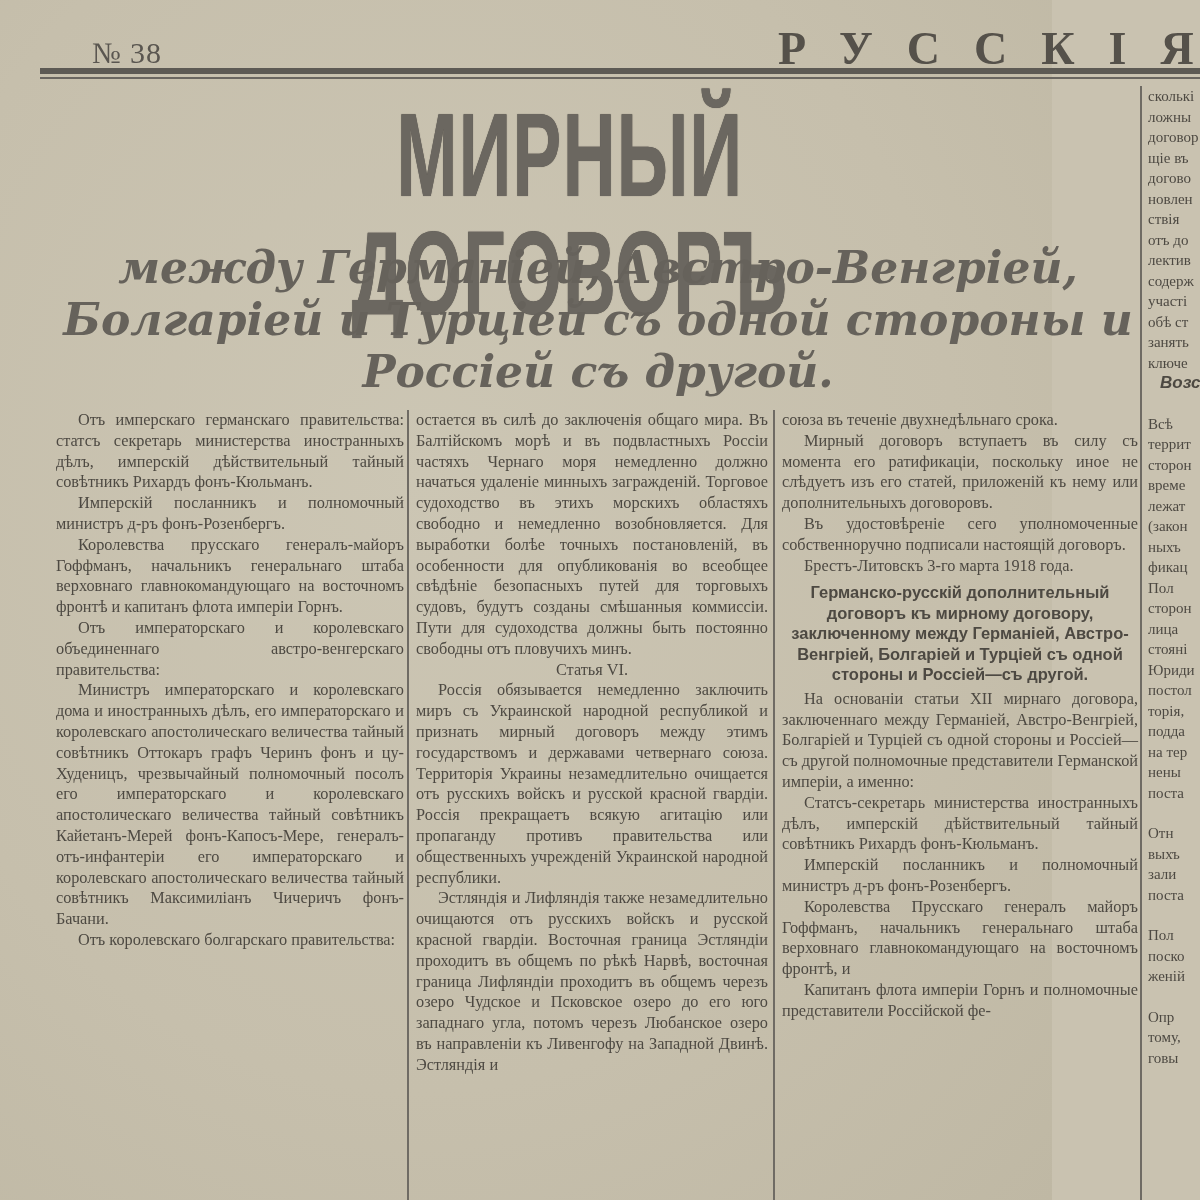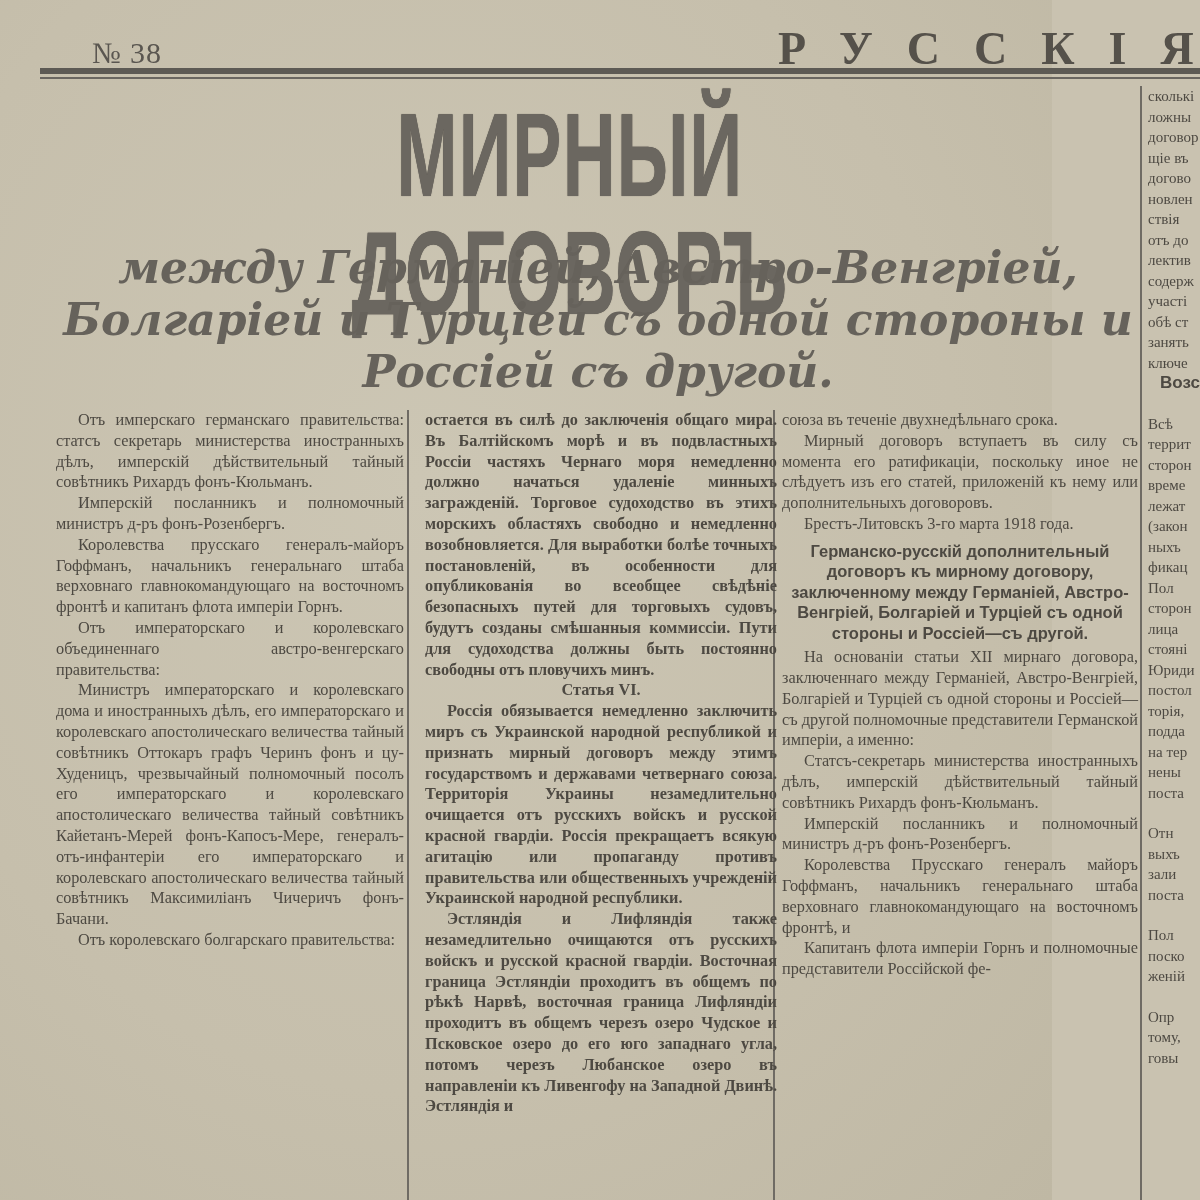--- a/index.html
+++ b/index.html
@@ -21,27 +21,27 @@
            font-family:"DejaVu Serif",serif;font-weight:bold;font-style:italic;font-size:44px;
            line-height:52px;color:#66625b;}
   .col{position:absolute;top:410px;font-size:16.3px;line-height:20.8px;color:#4d4942;
        text-align:justify;font-family:"Liberation Serif",serif;}
   .col p{margin:0;text-indent:22px;}
   .col p.noind{text-indent:0;}
   .col .center{text-align:center;text-indent:0;}
   .col .sect{text-align:center;text-indent:0;font-family:"Liberation Sans",sans-serif;font-weight:bold;
              font-size:16.5px;line-height:20.5px;margin:6px 0 4px;}
   .c1{left:56px;width:348px;}
-  .c2{left:425px;width:352px;font-weight:bold;}
+  .c2{left:416px;width:352px;}
   .c3{left:782px;width:356px;}
   .vrule{position:absolute;width:2px;background:#6f6b64;}
   .c4{position:absolute;left:1148px;top:86px;width:80px;font-size:15px;line-height:20.5px;
       color:#4d4942;white-space:nowrap;overflow:hidden;font-family:"Liberation Serif",serif;}
   .c4 .l{display:block;}
-  .c4 .h{font-family:"Liberation Sans",sans-serif;font-weight:bold;font-size:17px;margin:10px 12px 14px 12px;}
+  .c4 .h{font-family:"Liberation Sans",sans-serif;font-weight:bold;font-size:17px;margin:10px 12px 14px 12px;font-style:italic;}
   .c4 .gap{height:20px;}
 </style>
 </head>
 <body>
 
 <div class="paper">
 
   <div class="issue">№ 38</div>
   <div class="masthead">РУССКІЯ</div>
   <div class="rule-thick"></div>
@@ -66,20 +66,21 @@
   <div class="col c2">
     <p class="noind">остается въ силѣ до заключенія общаго мира. Въ Балтійскомъ морѣ и въ подвластныхъ Россіи частяхъ Чернаго моря немедленно должно начаться удаленіе минныхъ загражденій. Торговое судоходство въ этихъ морскихъ областяхъ свободно и немедленно возобновляется. Для выработки болѣе точныхъ постановленій, въ особенности для опубликованія во всеобщее свѣдѣніе безопасныхъ путей для торговыхъ судовъ, будутъ созданы смѣшанныя коммиссіи. Пути для судоходства должны быть постоянно свободны отъ пловучихъ минъ.</p>
     <p class="center">Статья VI.</p>
     <p>Россія обязывается немедленно заключить миръ съ Украинской народной республикой и признать мирный договоръ между этимъ государствомъ и державами четвернаго союза. Территорія Украины незамедлительно очищается отъ русскихъ войскъ и русской красной гвардіи. Россія прекращаетъ всякую агитацію или пропаганду противъ правительства или общественныхъ учрежденій Украинской народной республики.</p>
     <p>Эстляндія и Лифляндія также незамедлительно очищаются отъ русскихъ войскъ и русской красной гвардіи. Восточная граница Эстляндіи проходитъ въ общемъ по рѣкѣ Нарвѣ, восточная граница Лифляндіи проходитъ въ общемъ черезъ озеро Чудское и Псковское озеро до его юго западнаго угла, потомъ черезъ Любанское озеро въ направленіи къ Ливенгофу на Западной Двинѣ. Эстляндія и</p>
   </div>
 
   <div class="col c3">
     <p class="noind">союза въ теченіе двухнедѣльнаго срока.</p>
     <p>Мирный договоръ вступаетъ въ силу съ момента его ратификаціи, поскольку иное не слѣдуетъ изъ его статей, приложеній къ нему или дополнительныхъ договоровъ.</p>
+    <p>Въ удостовѣреніе сего уполномоченные собственноручно подписали настоящій договоръ.</p>
     <p>Брестъ-Литовскъ 3-го марта 1918 года.</p>
     <p class="sect">Германско-русскій дополнительный договоръ къ мирному договору, заключенному между Германіей, Австро-Венгріей, Болгаріей и Турціей съ одной стороны и Россіей—съ другой.</p>
     <p>На основаніи статьи XII мирнаго договора, заключеннаго между Германіей, Австро-Венгріей, Болгаріей и Турціей съ одной стороны и Россіей—съ другой полномочные представители Германской имперіи, а именно:</p>
     <p>Статсъ-секретарь министерства иностранныхъ дѣлъ, имперскій дѣйствительный тайный совѣтникъ Рихардъ фонъ-Кюльманъ.</p>
     <p>Имперскій посланникъ и полномочный министръ д-ръ фонъ-Розенбергъ.</p>
     <p>Королевства Прусскаго генералъ майоръ Гоффманъ, начальникъ генеральнаго штаба верховнаго главнокомандующаго на восточномъ фронтѣ, и</p>
     <p>Капитанъ флота имперіи Горнъ и полномочные представители Россійской фе-</p>
   </div>
 
   <div class="c4" id="c4"><span class="l">сколькі</span><span class="l">ложны</span><span class="l">договор</span><span class="l">щіе въ</span><span class="l">догово</span><span class="l">новлен</span><span class="l">ствія</span><span class="l">отъ до</span><span class="l">лектив</span><span class="l">содерж</span><span class="l">участі</span><span class="l">обѣ ст</span><span class="l">занять</span><span class="l">ключе</span><span class="h">Возс</span><div class="gap"></div><span class="l">Всѣ</span><span class="l">террит</span><span class="l">сторон</span><span class="l">време</span><span class="l">лежат</span><span class="l">(закон</span><span class="l">ныхъ</span><span class="l">фикац</span><span class="l">Пол</span><span class="l">сторон</span><span class="l">лица</span><span class="l">стояні</span><span class="l">Юриди</span><span class="l">постол</span><span class="l">торія,</span><span class="l">подда</span><span class="l">на тер</span><span class="l">нены</span><span class="l">поста</span><div class="gap"></div><span class="l">Отн</span><span class="l">выхъ</span><span class="l">зали</span><span class="l">поста</span><div class="gap"></div><span class="l">Пол</span><span class="l">поско</span><span class="l">женій</span><div class="gap"></div><span class="l">Опр</span><span class="l">тому,</span><span class="l">говы</span></div>

